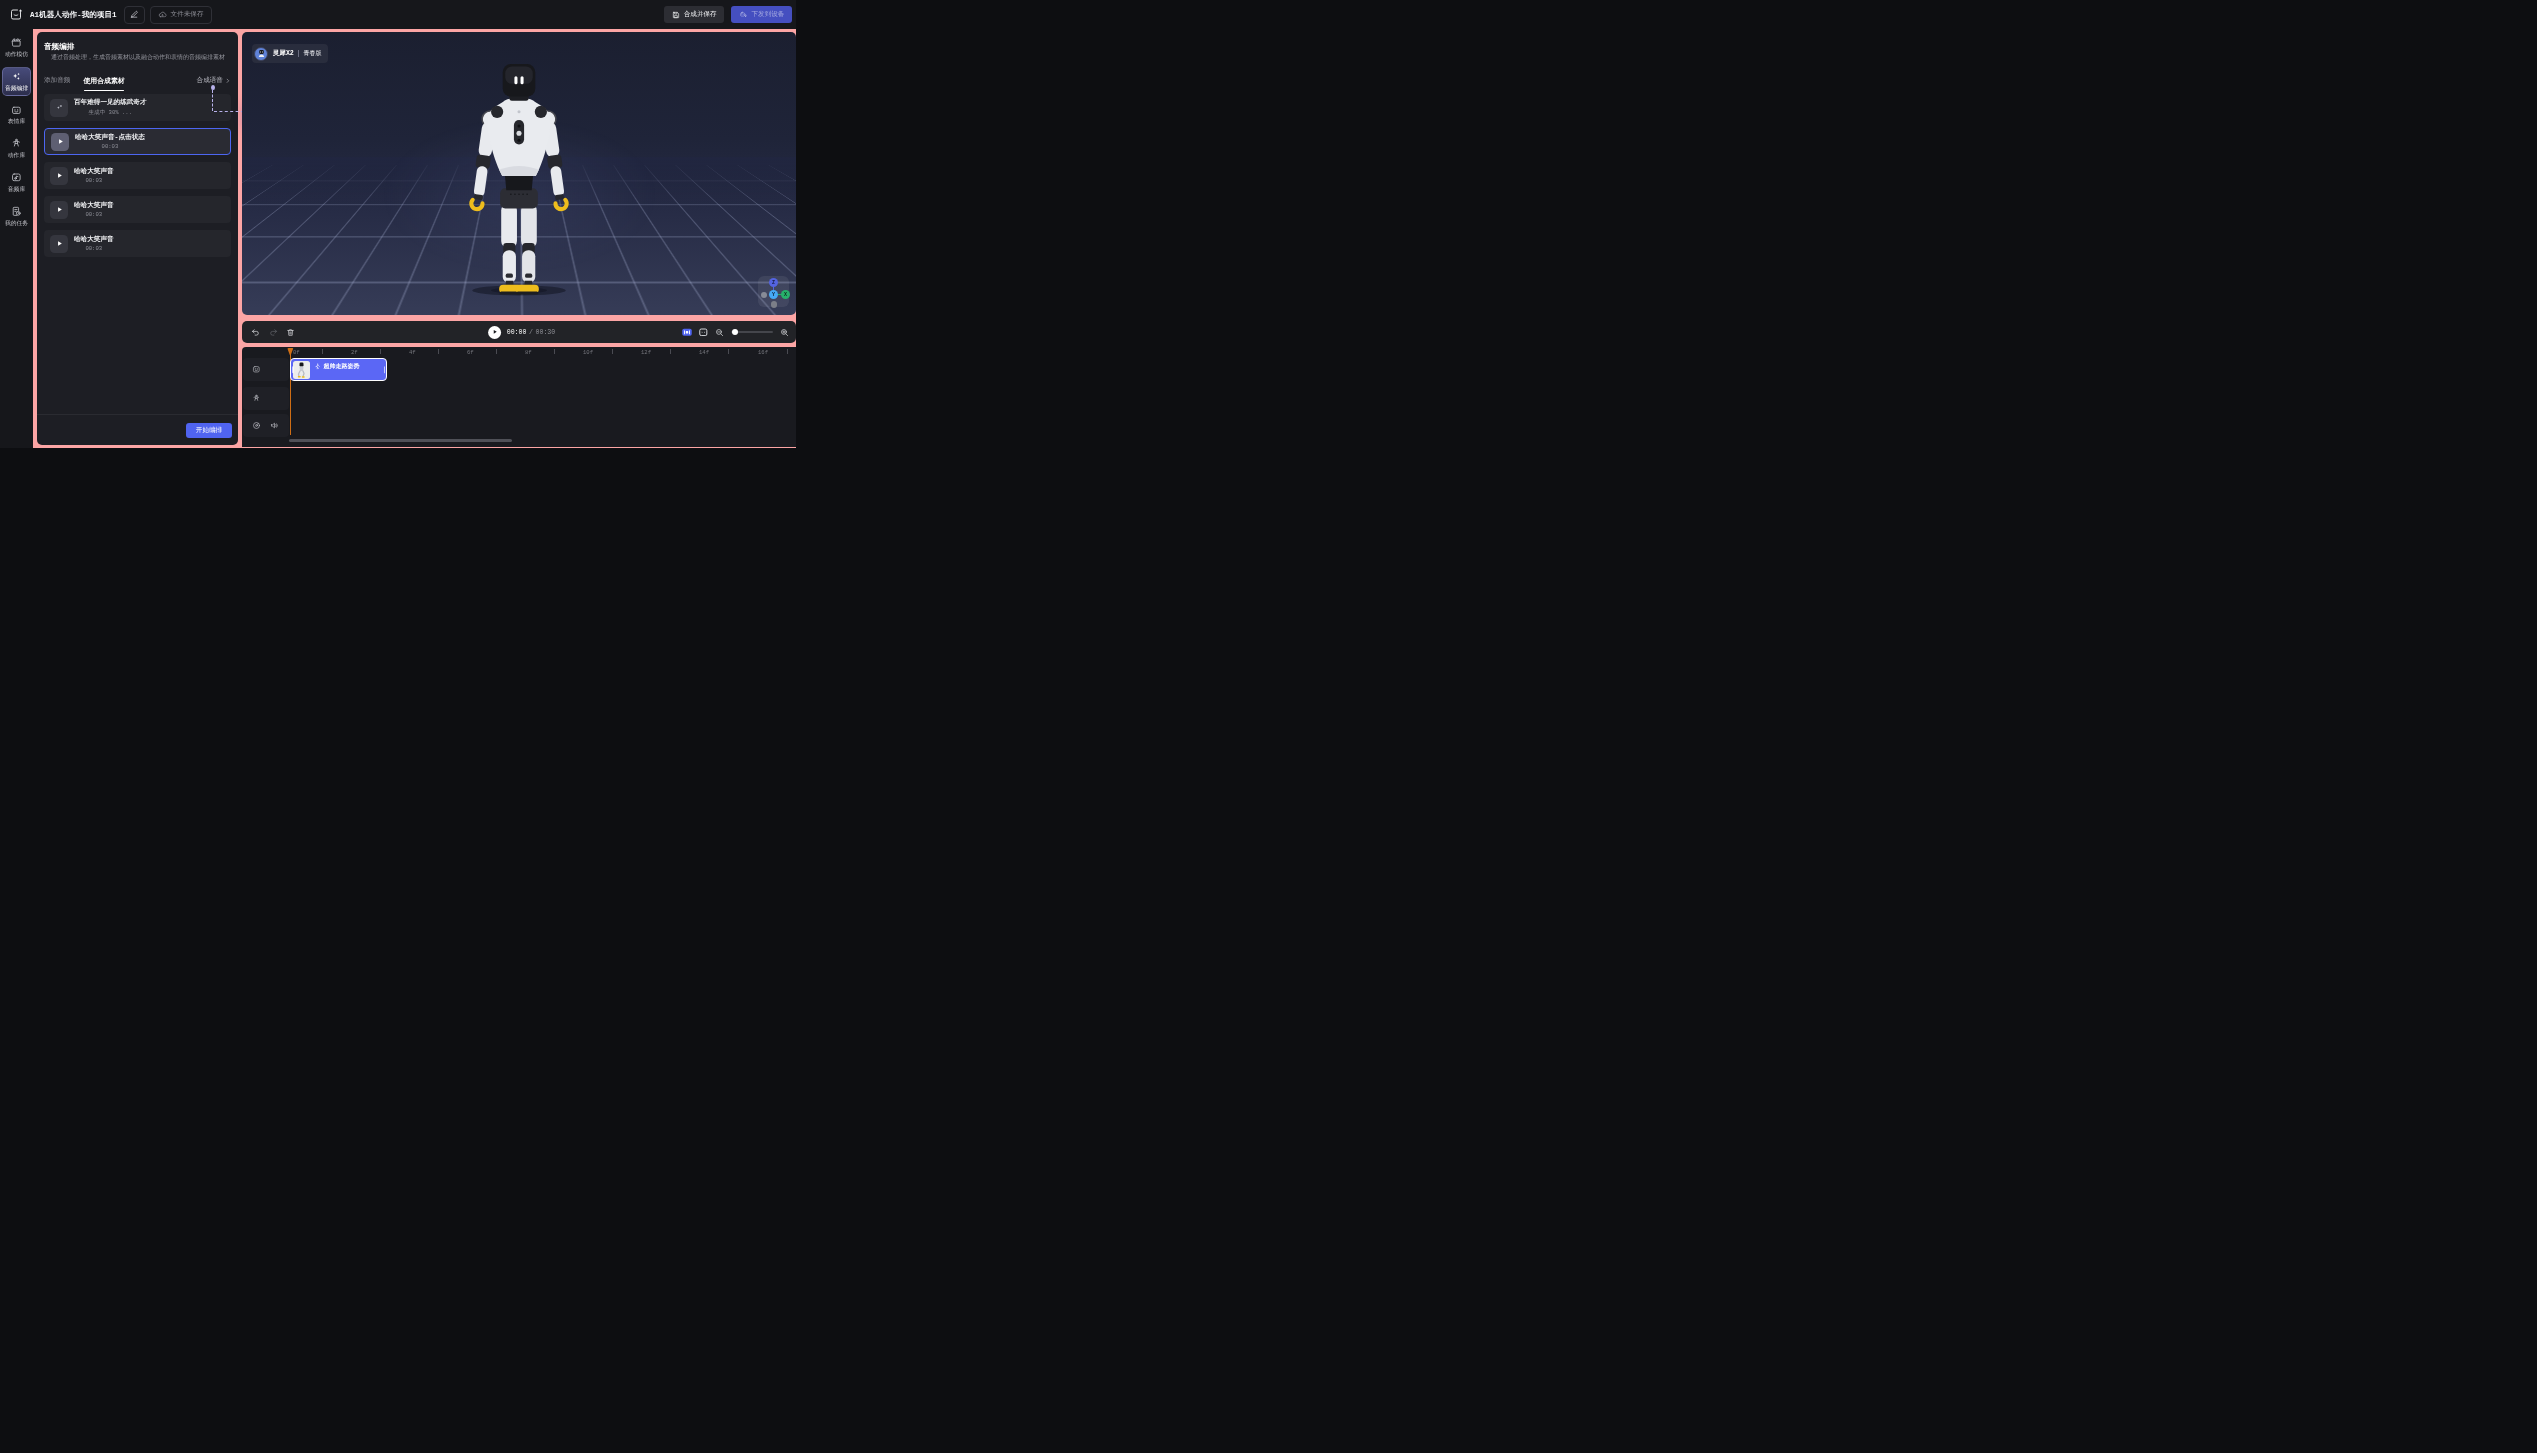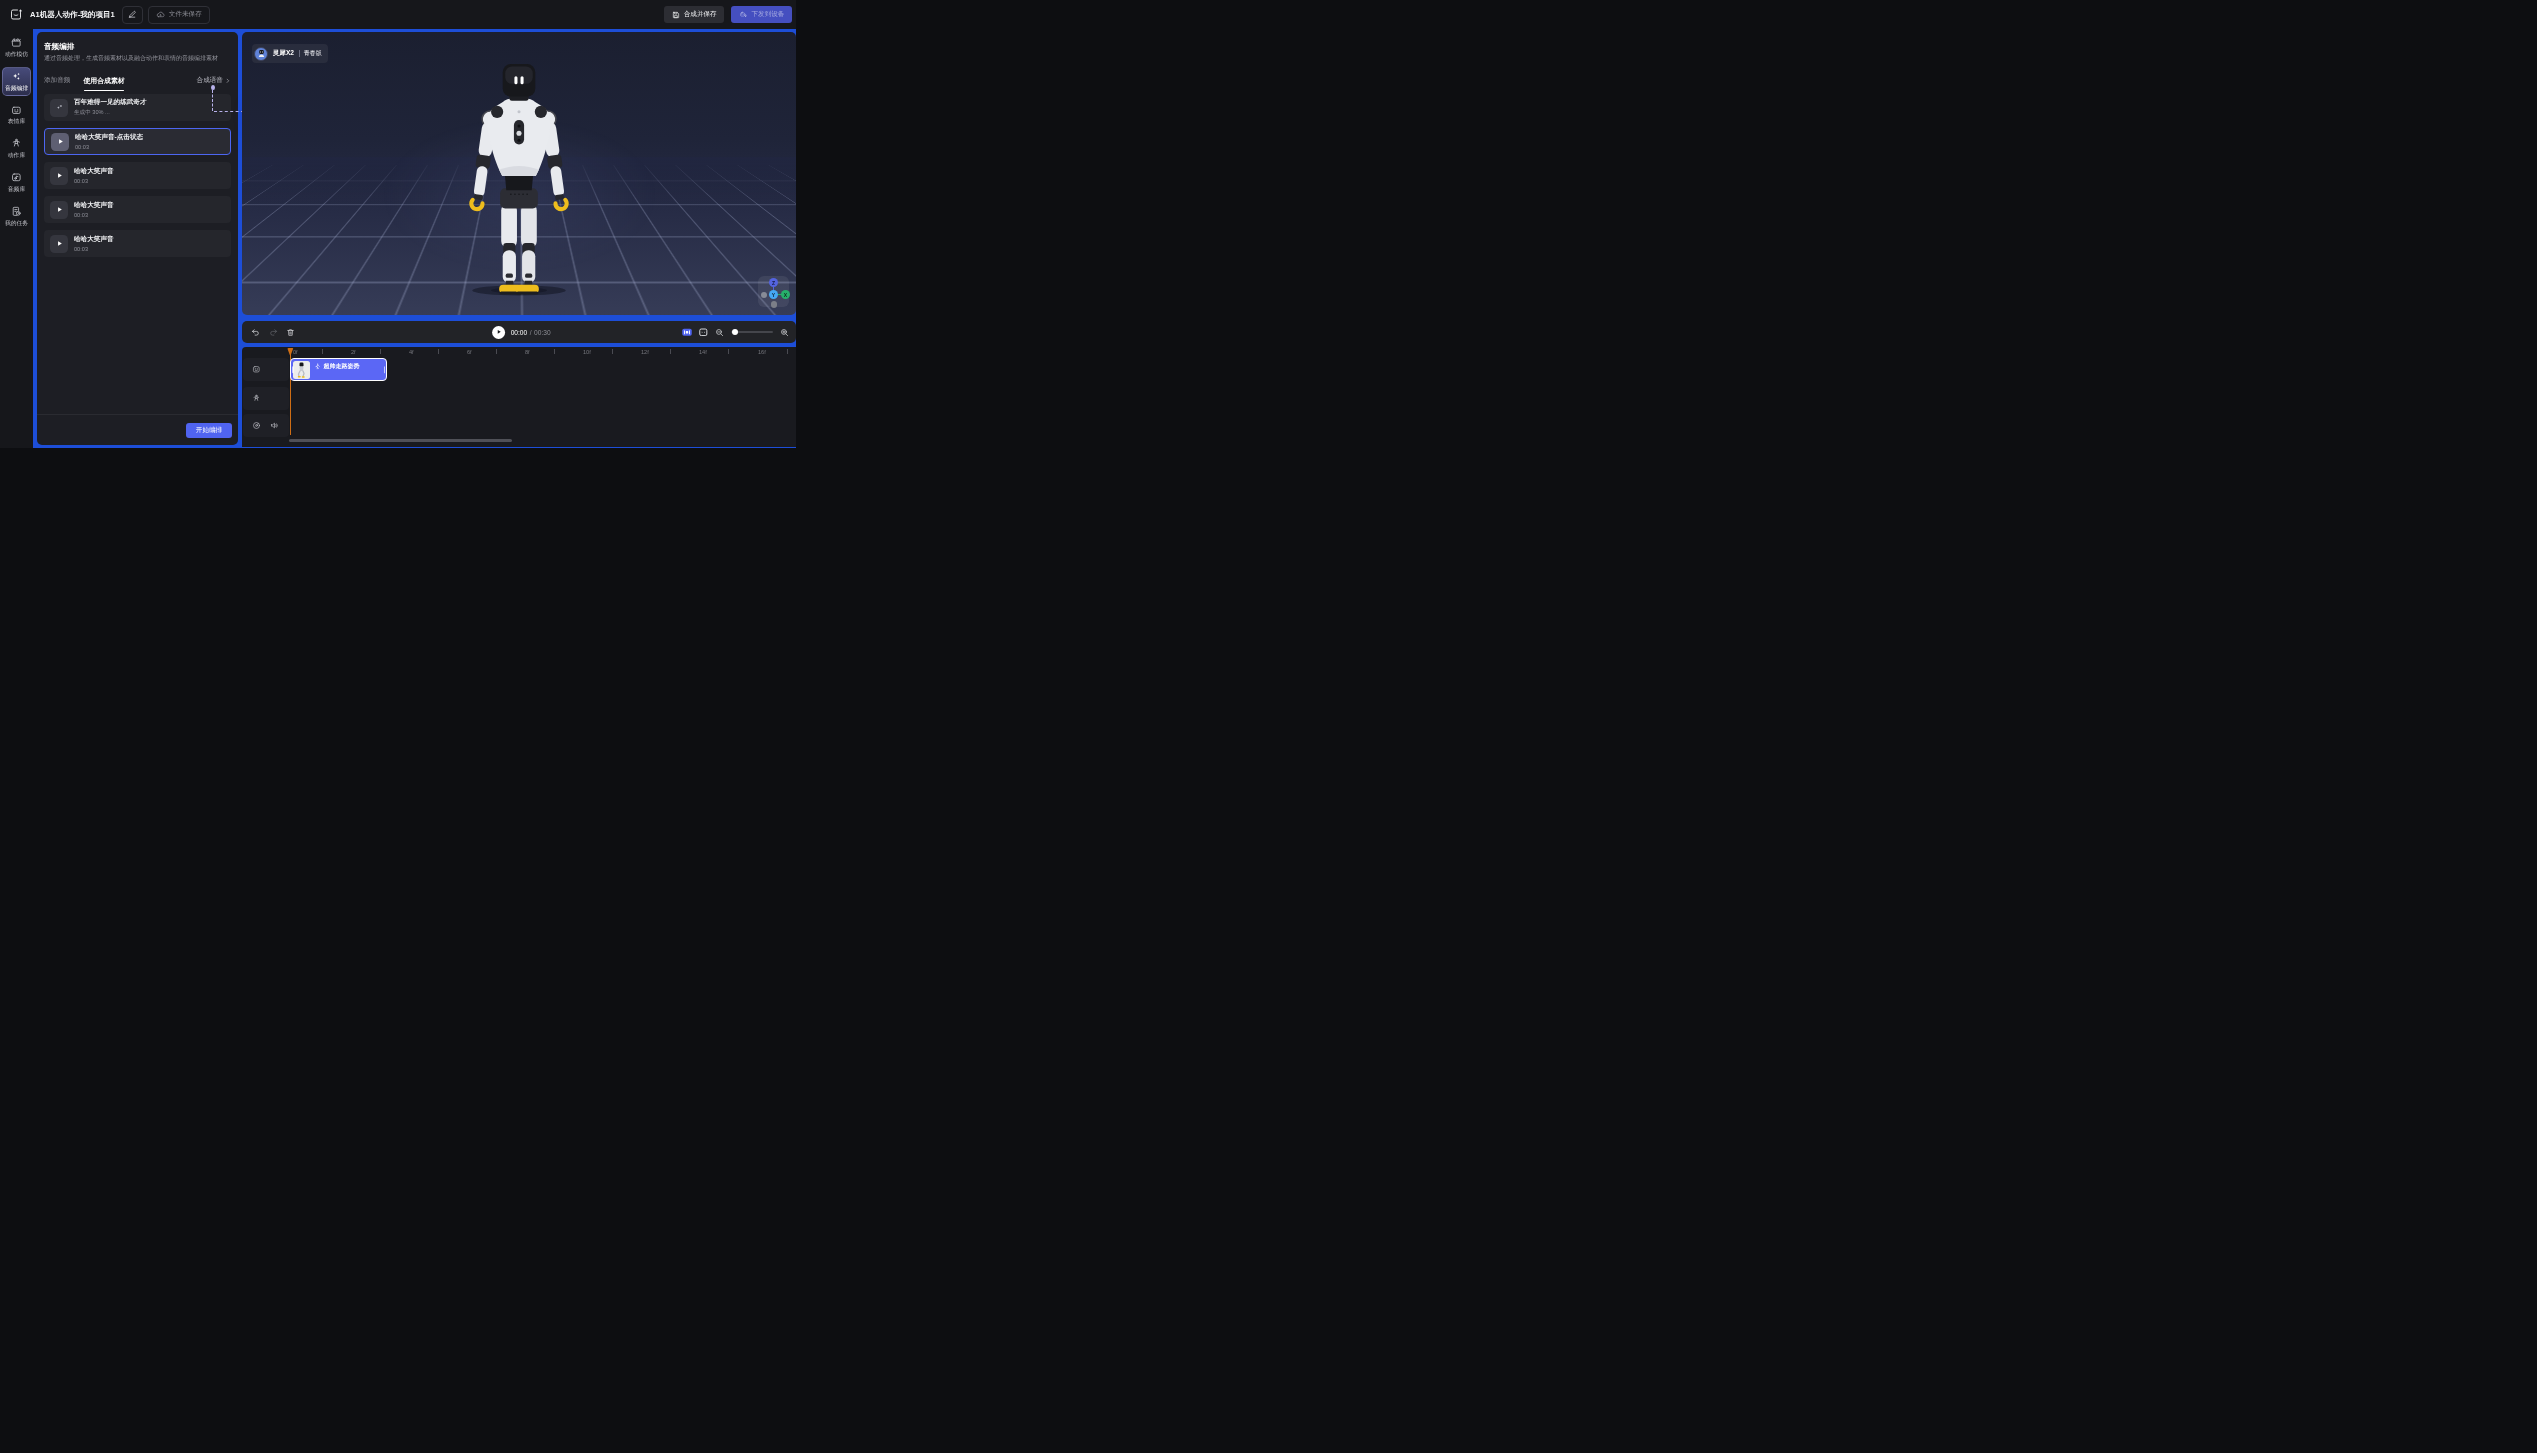--- a/index.html
+++ b/index.html
@@ -1,18 +1,18 @@
 <!DOCTYPE html>
 <html style="font-size:8px"><head>
 <meta charset="utf-8">
 <style>
   html,body{margin:0;padding:0;background:#0d0e11;}
   *{box-sizing:border-box;}
-  #stage{position:relative;width:796px;height:448px;background:#1d4ed8;overflow:hidden;
-    font-family:Liberation Sans, sans-serif;color:#e8e9ee;}
+  #stage{position:relative;width:796px;height:448px;background:#fca5a5;overflow:hidden;
+    font-family:Liberation Mono, monospace;color:#e8e9ee;text-align:center;}
   .ic{display:block;}
 
   
   .topbar{position:absolute;left:0;top:0;width:796px;height:29px;background:#16171b;display:flex;align-items:center;}
   .logo{margin-left:10px;width:13px;height:13px;}
   .proj-title{margin-left:7px;font-size:7.6px;font-weight:bold;color:#f4f5f7;}
   .tb-btn{height:18px;border:0.5px solid #2f3037;border-radius:4px;display:flex;align-items:center;justify-content:center;color:#8a8b93;background:transparent;cursor:pointer;}
   .edit-btn{width:21px;margin-left:7px;}
   .file-btn{margin-left:5px;padding:0 7px;gap:4px;font-size:6.6px;}
   .tb-right{margin-left:auto;display:flex;align-items:center;gap:7px;margin-right:4px;}

